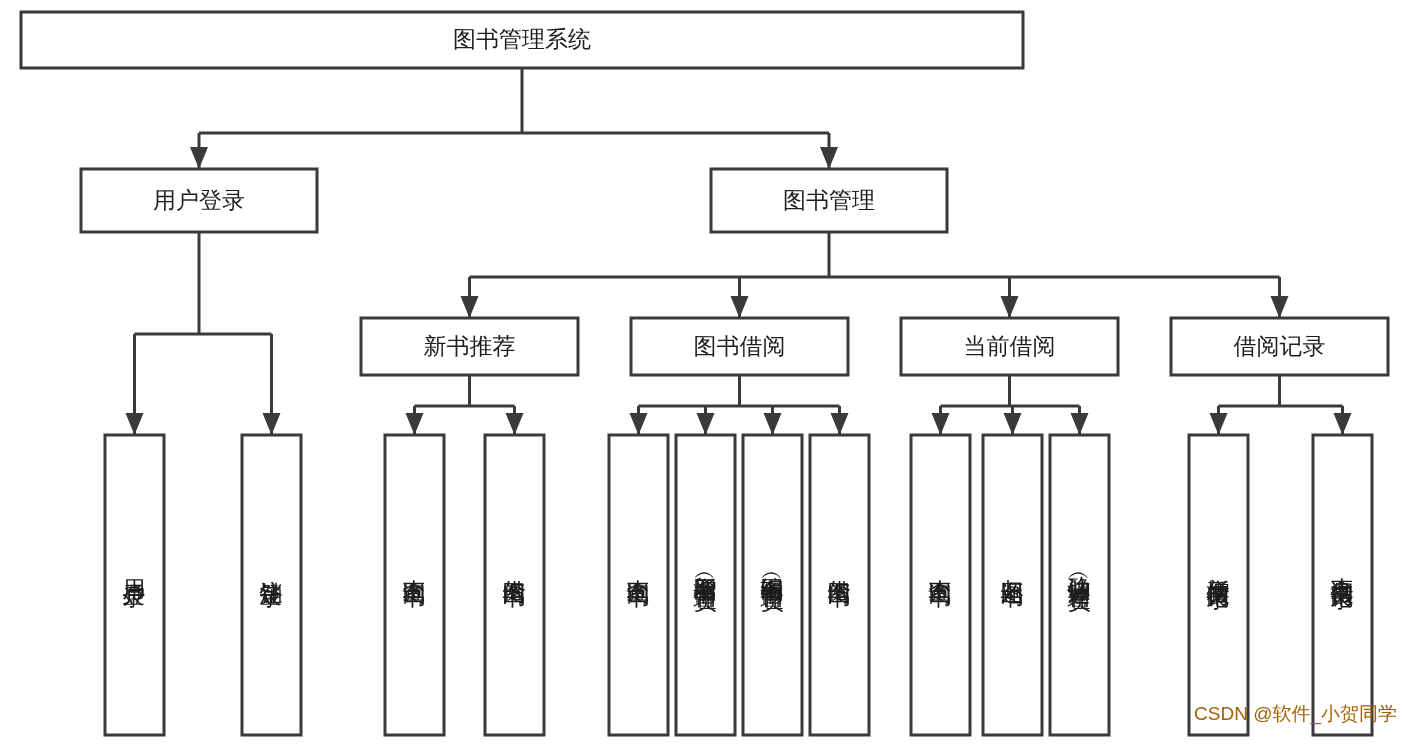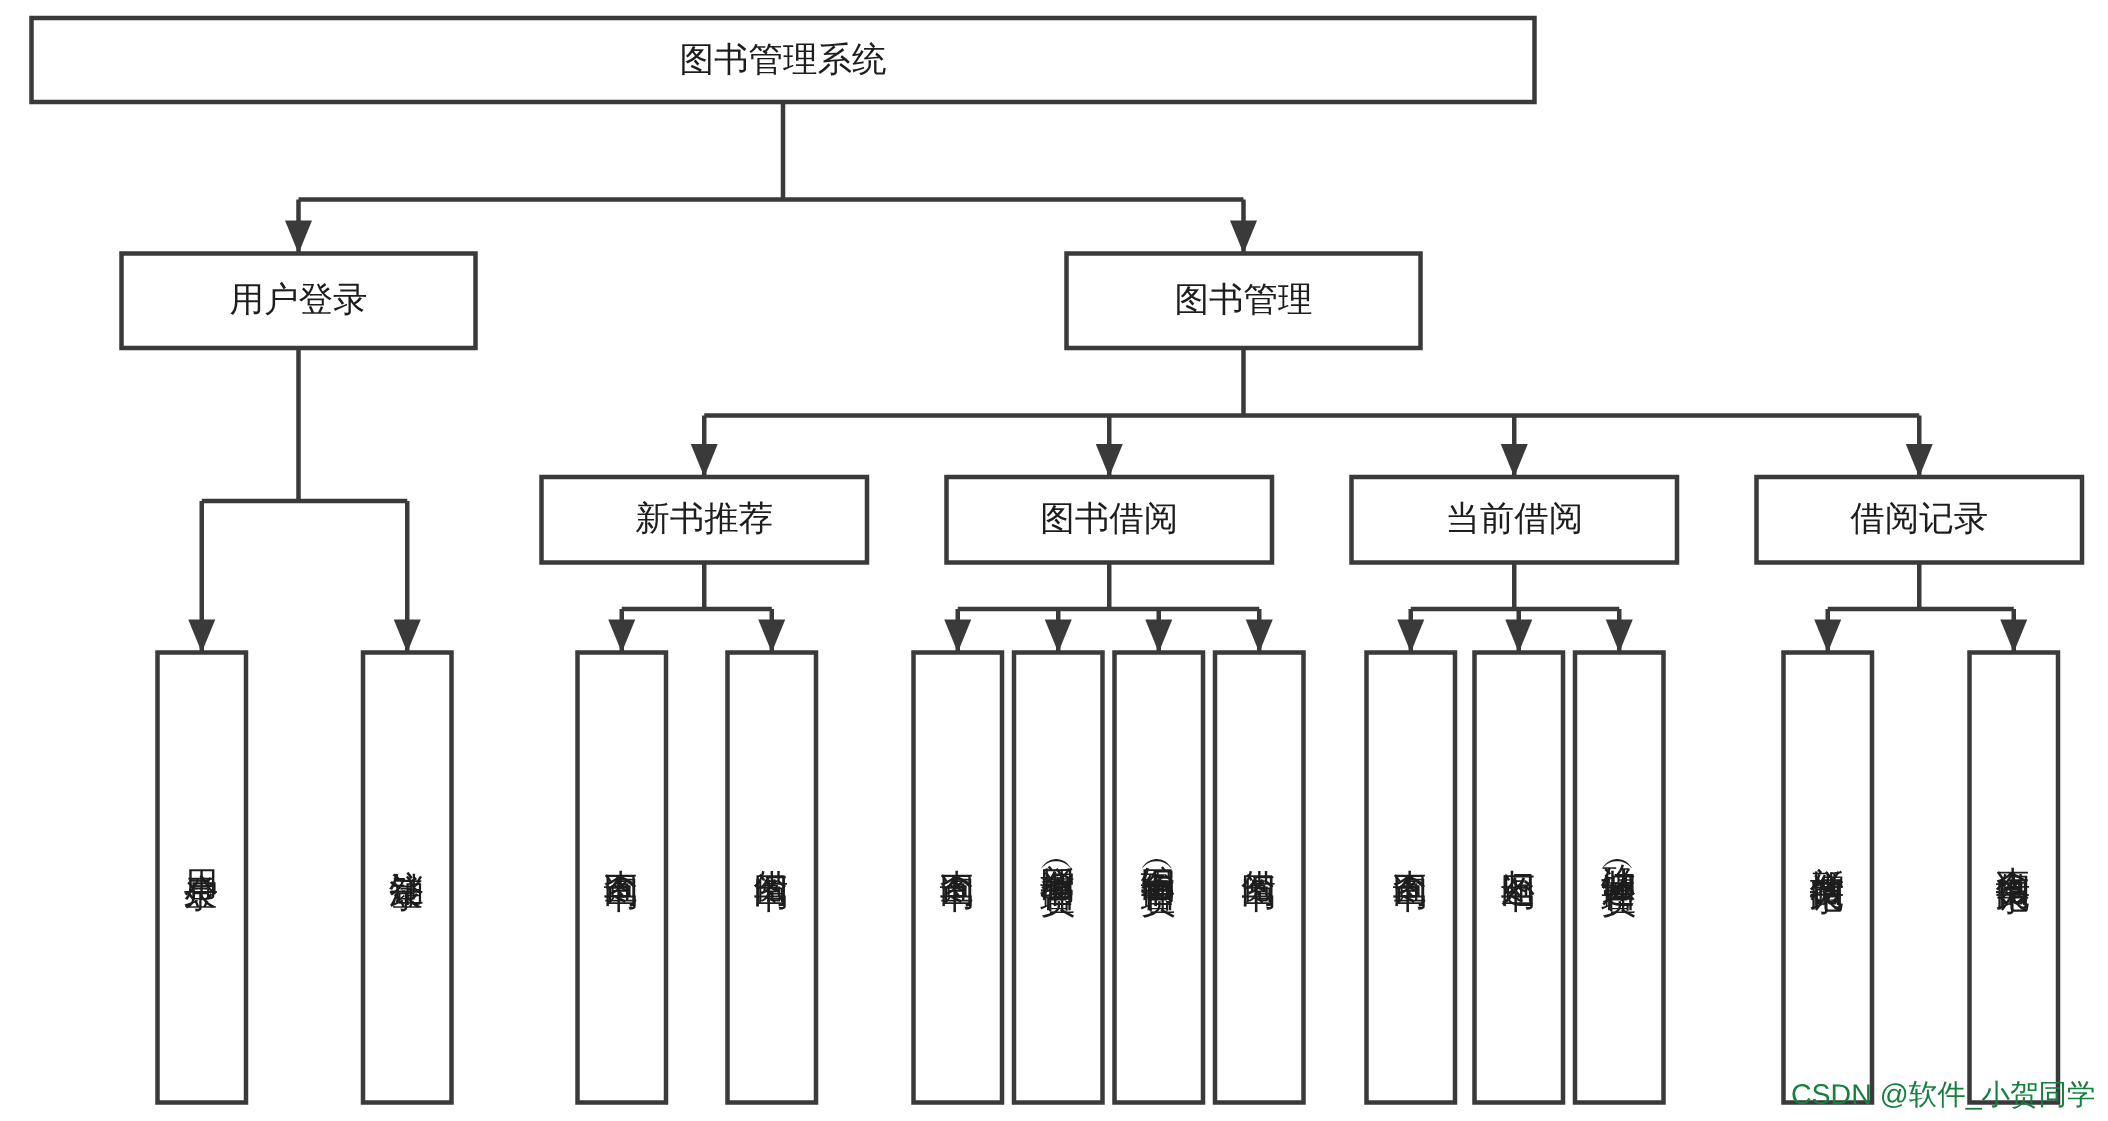--- a/index.html
+++ b/index.html
@@ -18,23 +18,23 @@
     font-size:23px;fill:#1d1d1d;text-anchor:middle;dominant-baseline:middle;
   }
   .v-label{
     font-family:"Liberation Sans","DejaVu Sans",sans-serif;
     font-size:23px;fill:#1d1d1d;
     writing-mode:vertical-rl;text-orientation:upright;
     text-anchor:middle;
     letter-spacing:2px;
   }
   .watermark{
-    position:absolute;right:8px;bottom:4px;
+    position:absolute;right:8px;bottom:20px;
     font-family:"Liberation Sans","DejaVu Sans",sans-serif;
-    font-size:19px;color:#15803d;white-space:nowrap;user-select:none;
+    font-size:19px;color:#a16207;white-space:nowrap;user-select:none;
   }
 </style>
 </head>
 <body>
 
 <div id="diagram-root">
   <svg id="tree" viewBox="0 0 1405 747">
     <g id="links-layer">
         <line x1="522" y1="68" x2="522" y2="133" class="link"></line>
         <line x1="199" y1="133" x2="829" y2="133" class="link"></line>

